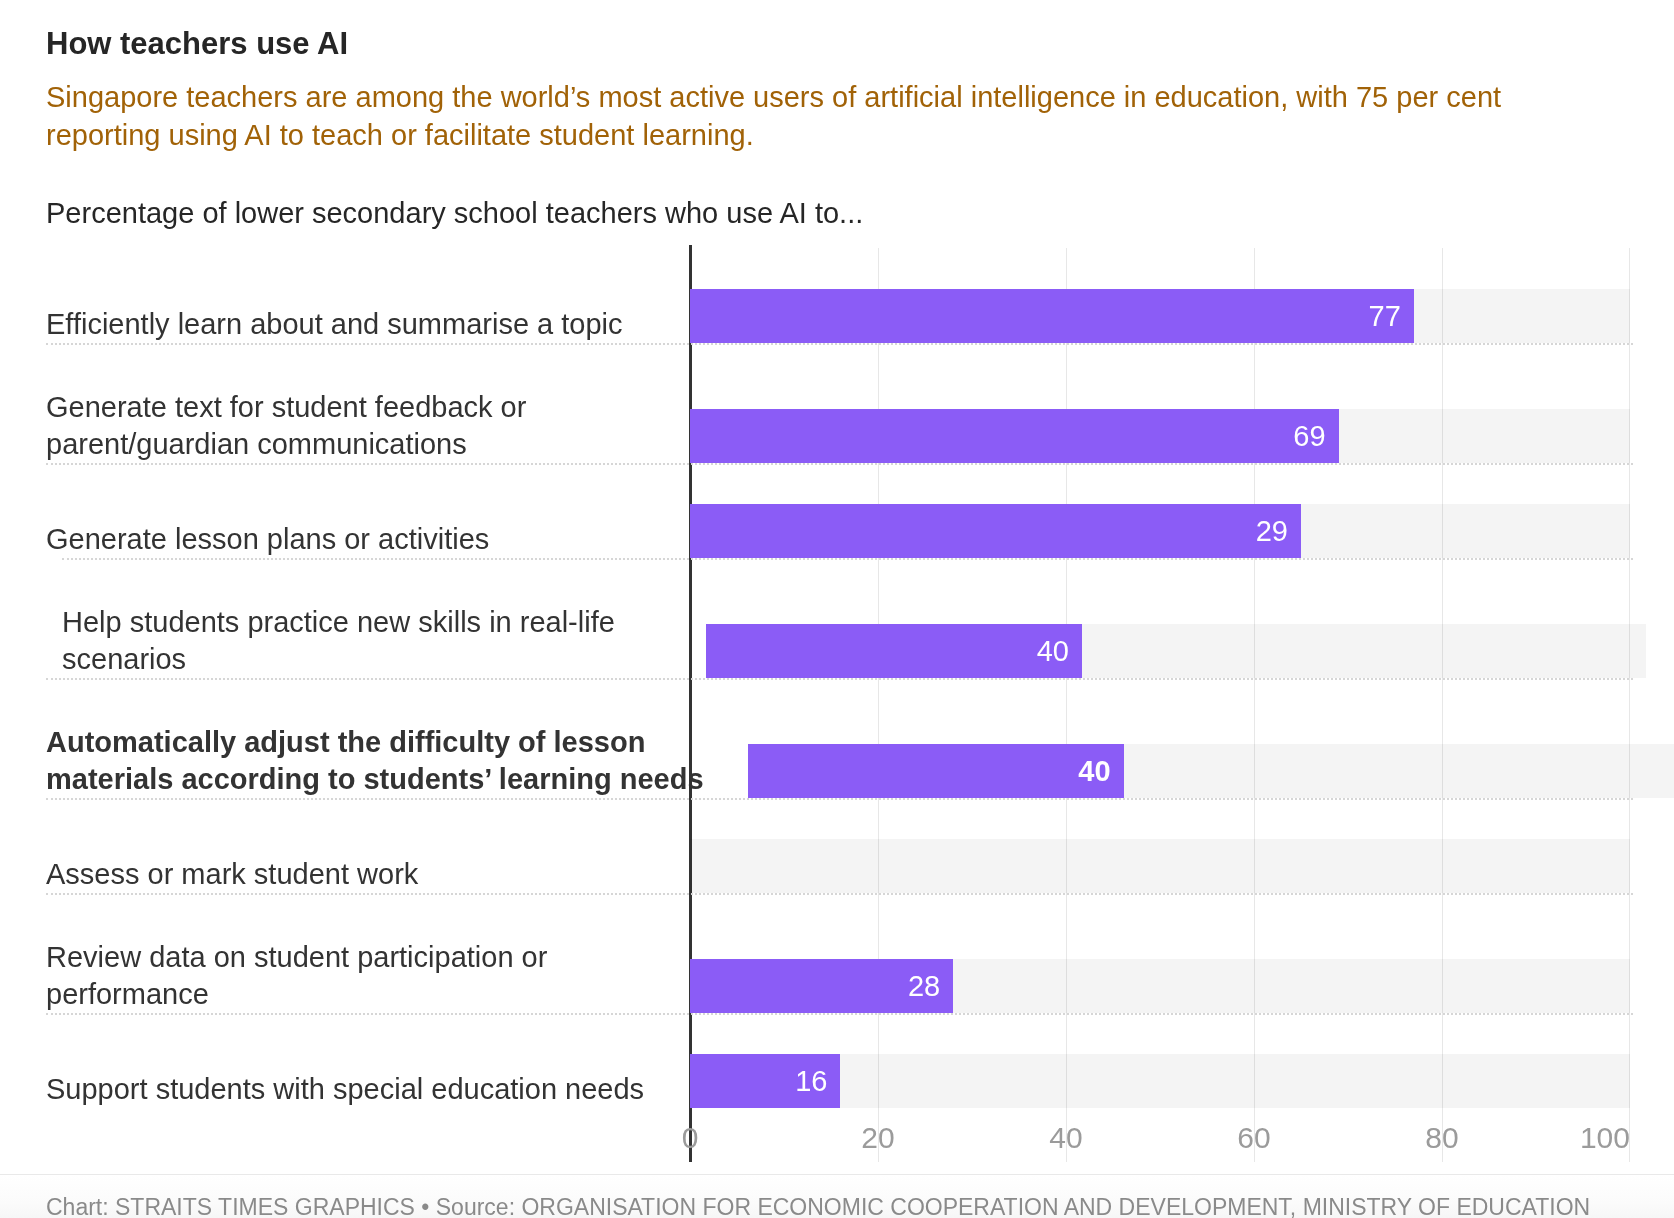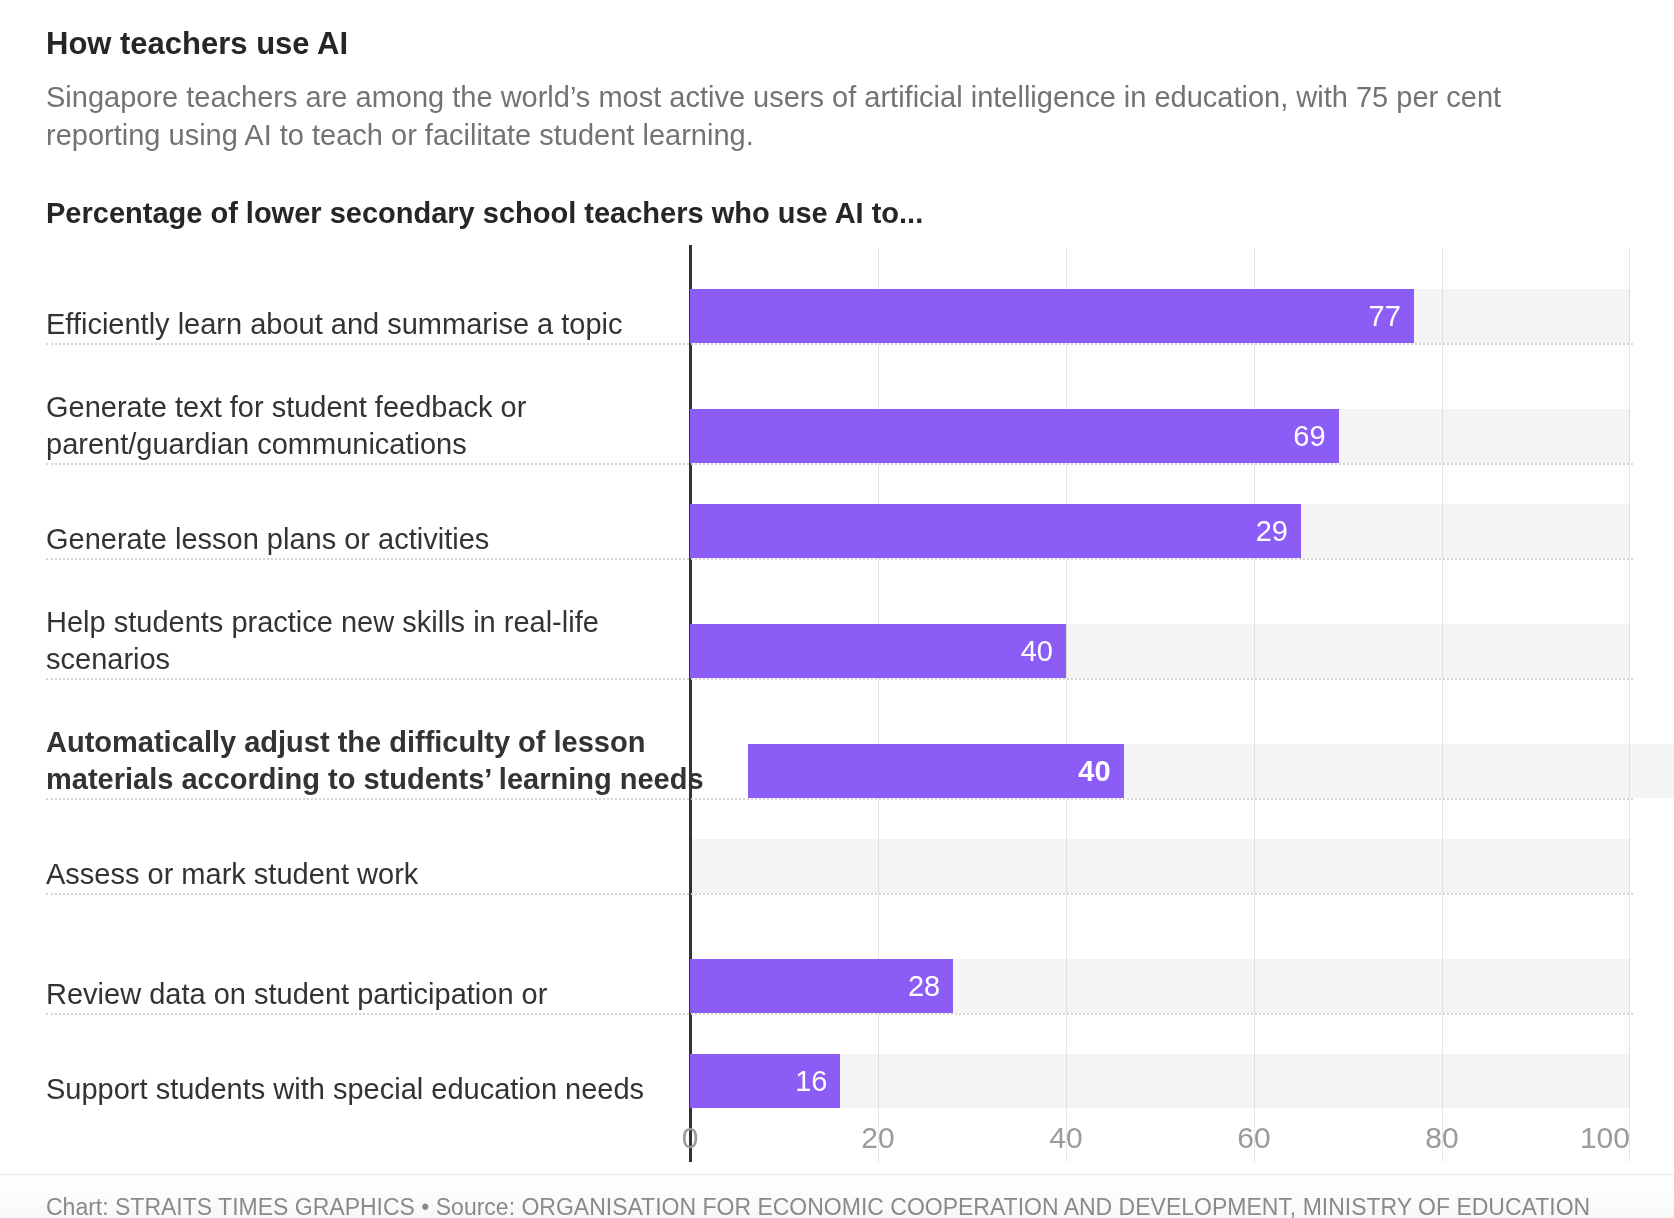--- a/index.html
+++ b/index.html
@@ -15,28 +15,28 @@
     margin-top: 26px;
     font-size: 31px;
     font-weight: 700;
     color: #262626;
     line-height: 36px;
   }
   .subtitle {
     margin-top: 16px;
     font-size: 29px;
     font-weight: 400;
-    color: #737373;
+    color: #a16207;
     line-height: 38px;
   }
   .subtitle .sub-line { display: block; white-space: nowrap; }
   .chart-heading {
     margin-top: 42px;
     font-size: 29px;
-    font-weight: 700;
+    font-weight: 400;
     color: #262626;
     line-height: 34px;
   }
 
   .chart { position: relative; margin-top: 18px; }
   .grid-overlay {
     position: absolute;
     left: 644px; top: 0; bottom: 0;
     width: 940px;
     z-index: 0;
@@ -173,21 +173,21 @@
           <span></span>
         </div>
         <div class="bar-cell">
           <div class="bar-track"></div>
           <div class="bar" style="width: 65%;">
             <span class="bar-value">29</span>
           </div>
         </div>
       </div>
 
-      <div class="row" style="height: 120px;">
+      <div class="row" style="height: 120px; margin-left: 16px;">
         <div class="row-label">
           <span>Help students practice new skills in real-life</span>
           <span>scenarios</span>
         </div>
         <div class="bar-cell">
           <div class="bar-track"></div>
           <div class="bar" style="width: 40%;">
             <span class="bar-value">40</span>
           </div>
         </div>
@@ -212,20 +212,21 @@
           <span></span>
         </div>
         <div class="bar-cell">
           <div class="bar-track"></div>
         </div>
       </div>
 
       <div class="row" style="height: 120px;">
         <div class="row-label">
           <span>Review data on student participation or</span>
+          <span>performance</span>
         </div>
         <div class="bar-cell">
           <div class="bar-track"></div>
           <div class="bar" style="width: 28%; text-decoration: underline;">
             <span class="bar-value">28</span>
           </div>
         </div>
       </div>
 
       <div class="row" style="height: 95px;">

